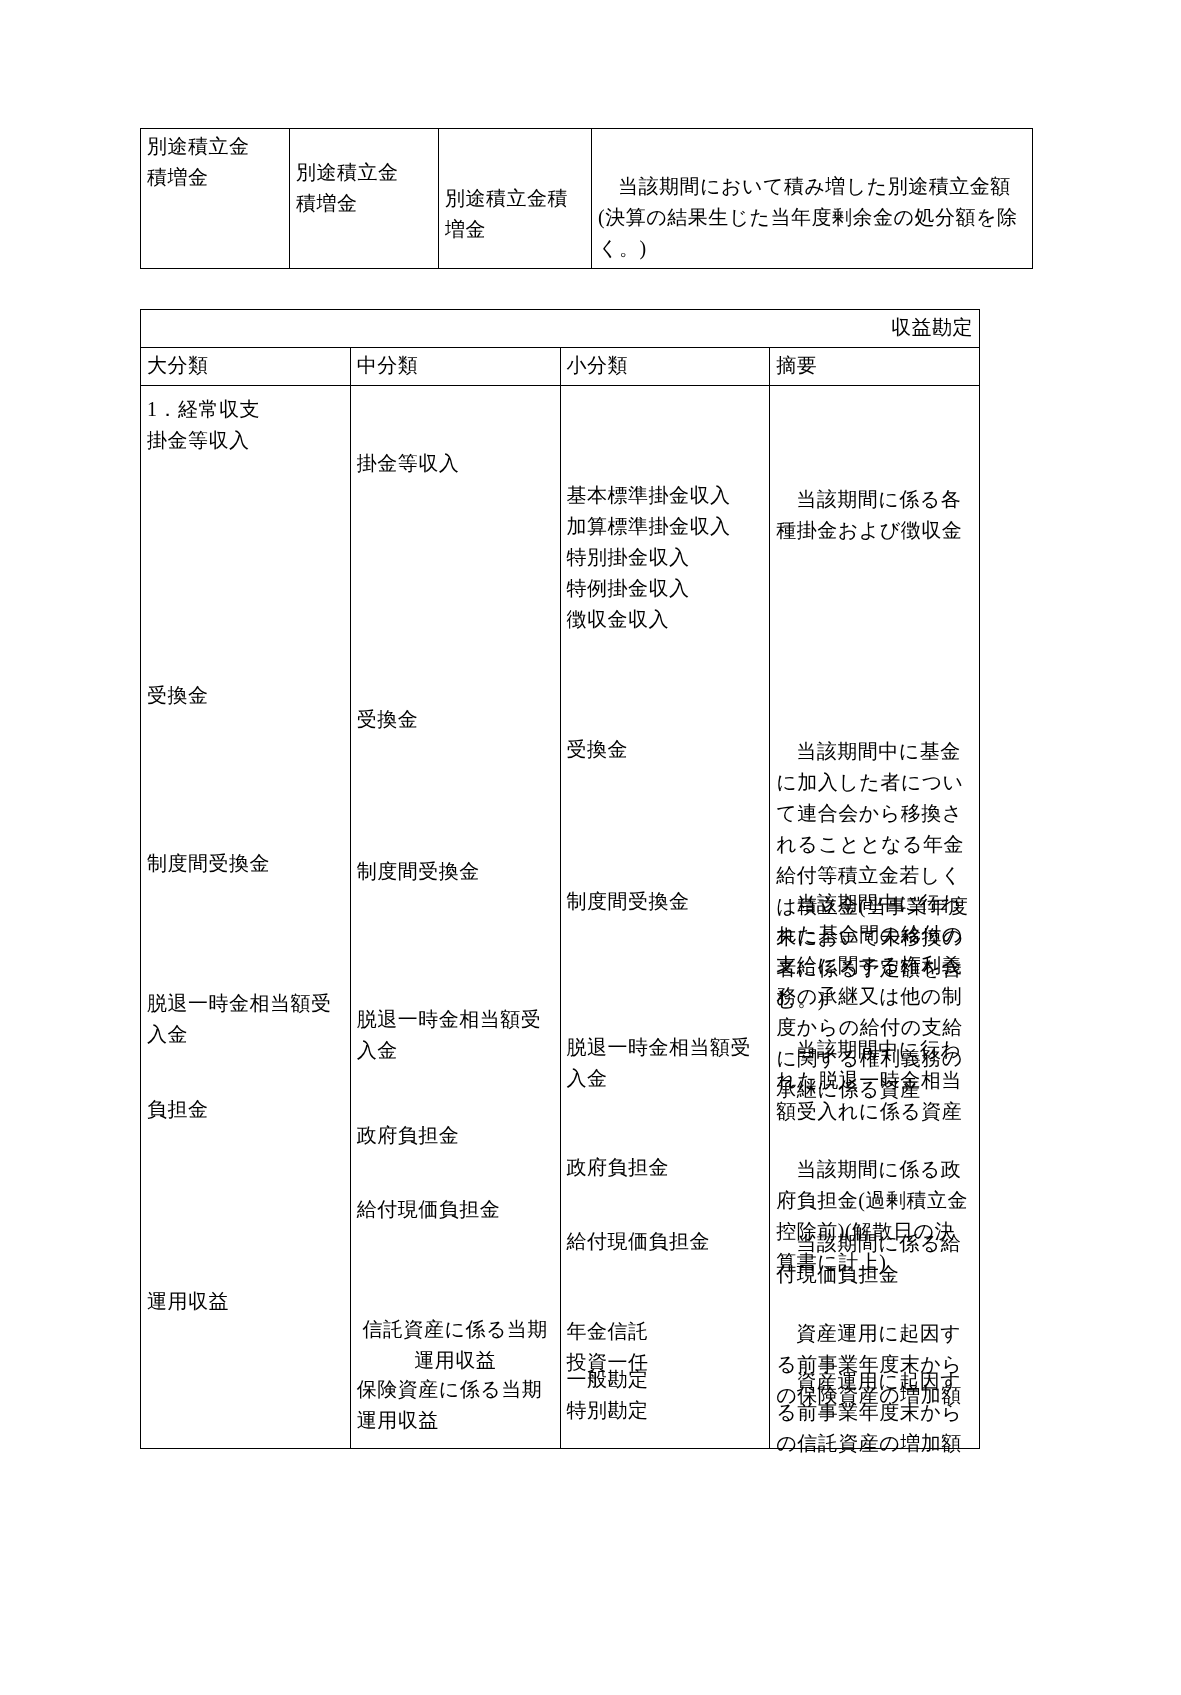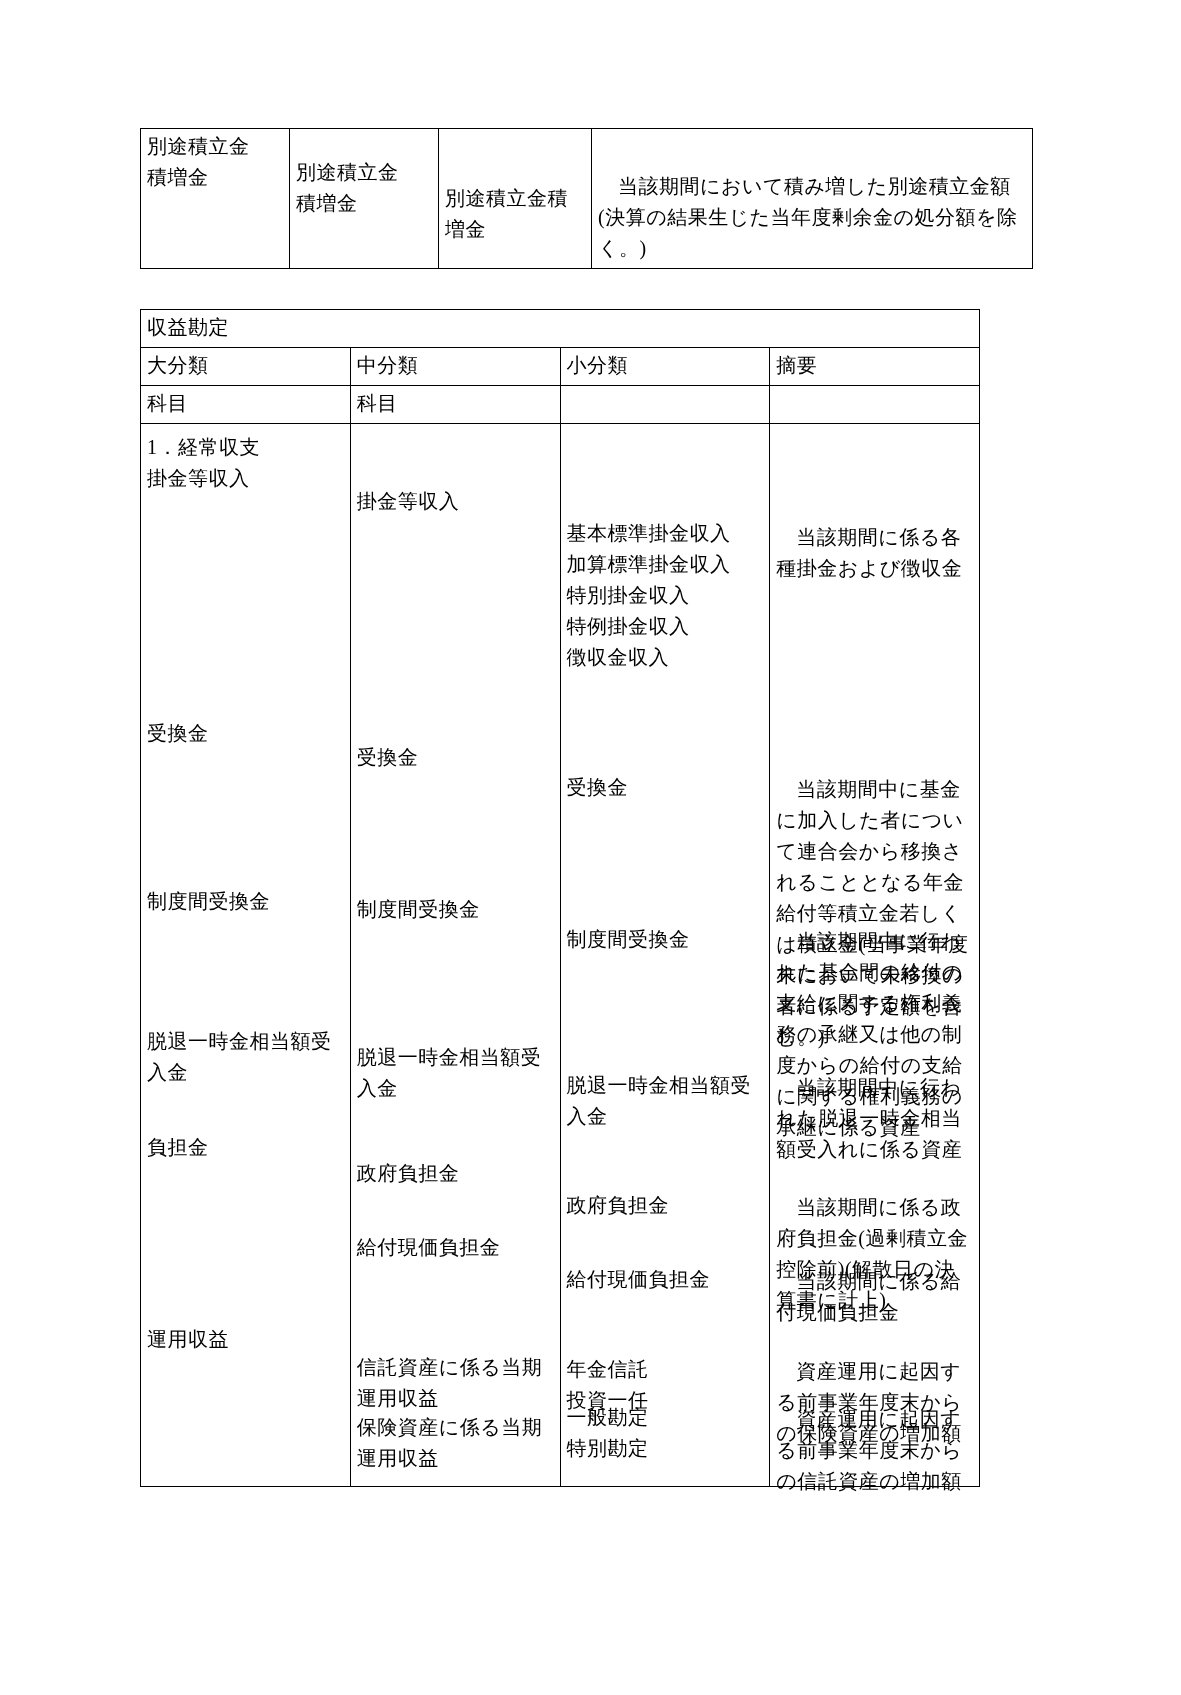--- a/index.html
+++ b/index.html
@@ -47,21 +47,21 @@
 
   .desc {
     text-indent: 1em;
     text-align: left;
   }
   .plain {
     text-align: left;
   }
 
   .title-row td {
-    text-align: left;
+    text-align: right;
   }
   .blk { display: block; }
 </style>
 </head>
 <body>
 
 <div class="page">
 
   <table class="tbl-top">
     <tbody>
@@ -92,26 +92,20 @@
         <tr class="title-row">
       <td colspan="4" class="center">収益勘定</td>
     </tr>
     <tr>
       <td class="c1 center">大分類</td>
       <td class="c2 center">中分類</td>
       <td class="c3 center">小分類</td>
       <td class="c4 center">摘要</td>
     </tr>
     <tr>
-      <td class="c1 center">科目</td>
-      <td class="c2 center">科目</td>
-      <td class="c3">&nbsp;</td>
-      <td class="c4">&nbsp;</td>
-    </tr>
-    <tr>
       <td class="c1 plain" id="col-major">
             <div class="seg" style="height: 250px; padding-top: 6px; box-sizing: border-box; overflow: visible;">
               <span class="blk">1．経常収支</span>
               <span class="blk">掛金等収入</span>
             </div>
             <div class="seg" style="height: 180px; padding-top: 42px; box-sizing: border-box; overflow: visible;">
               <span class="blk">受換金</span>
             </div>
             <div class="seg" style="height: 148px; padding-top: 30px; box-sizing: border-box; overflow: visible;">
               <span class="blk">制度間受換金</span>
@@ -140,21 +134,21 @@
             </div>
             <div class="seg" style="height: 120px; padding-top: 38px; box-sizing: border-box; overflow: visible;">
               <span class="blk">脱退一時金相当額受入金</span>
             </div>
             <div class="seg" style="height: 98px; padding-top: 34px; box-sizing: border-box; overflow: visible;">
               <span class="blk">政府負担金</span>
             </div>
             <div class="seg" style="height: 80px; padding-top: 10px; box-sizing: border-box; overflow: visible;">
               <span class="blk">給付現価負担金</span>
             </div>
-            <div class="seg" style="height: 96px; padding-top: 50px; box-sizing: border-box; overflow: visible;">
+            <div class="seg" style="height: 96px; padding-top: 50px; box-sizing: border-box; overflow: visible; text-align: center;">
               <span class="blk">信託資産に係る当期運用収益</span>
             </div>
             <div class="seg" style="height: 72px; padding-top: 2px; box-sizing: border-box; overflow: visible; margin-top: 12px;">
               <span class="blk">保険資産に係る当期運用収益</span>
             </div>
           </td>
       <td class="c3 plain" id="col-minor">
             <div class="seg" style="height: 250px; padding-top: 92px; box-sizing: border-box; overflow: visible;">
               <span class="blk">基本標準掛金収入</span>
               <span class="blk">加算標準掛金収入</span>

